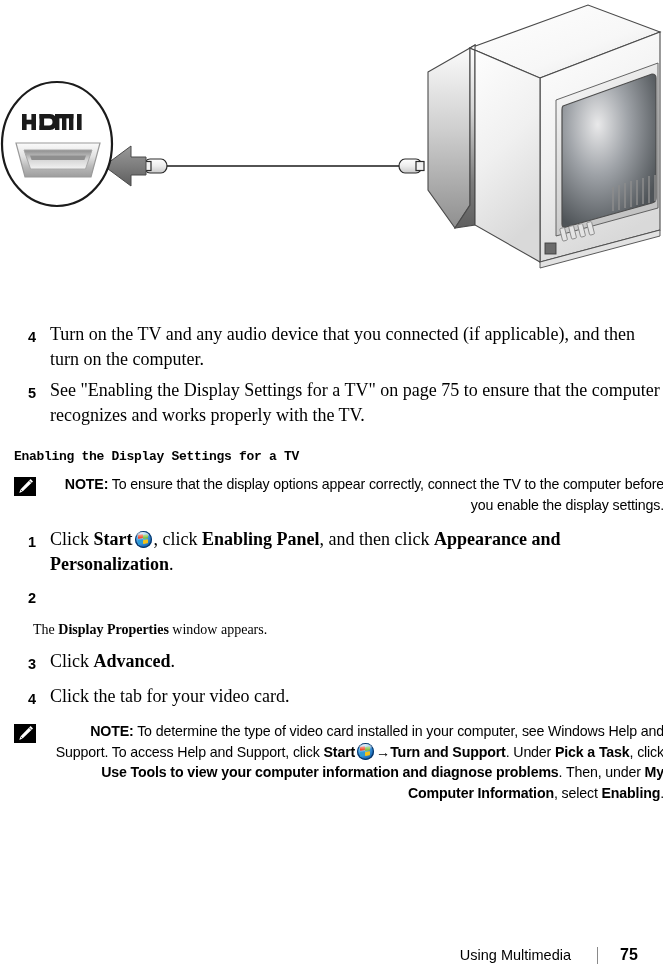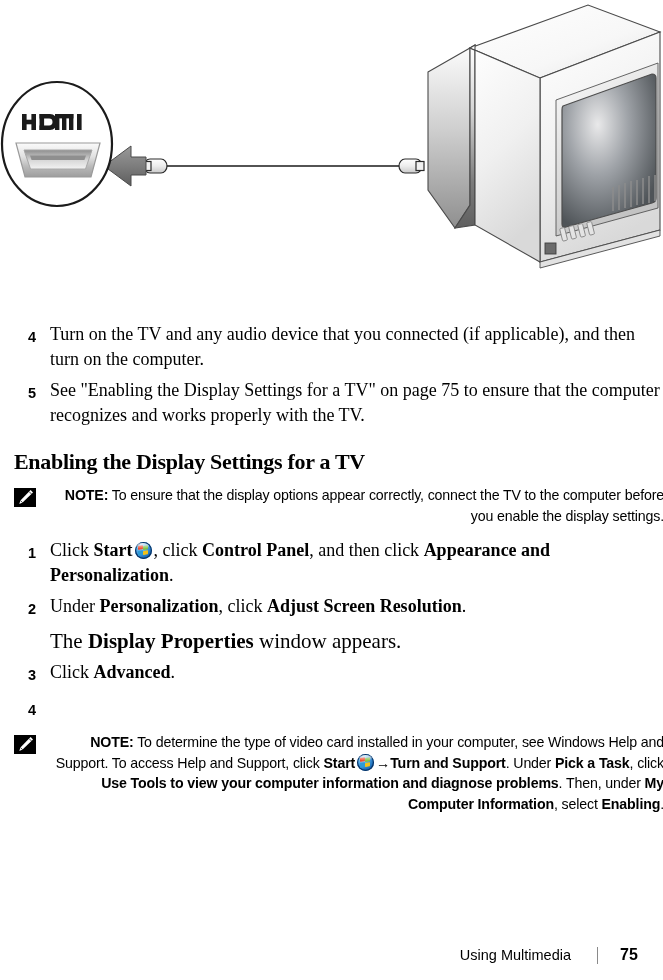--- a/index.html
+++ b/index.html
@@ -53,32 +53,32 @@
     padding-left: 14px;
     font-family: "Liberation Serif", serif;
     font-size: 18px;
     line-height: 24.5px;
   }
   .step-body b, .step-body strong {
     font-weight: bold;
   }
 
   .sub-para {
-    margin-left: 36px;
+    margin-left: 19px;
     font-family: "Liberation Serif", serif;
-    font-size: 21px;
+    font-size: 14px;
     line-height: 24.5px;
     margin-top: 6px;
     margin-bottom: 7px;
   }
 
   h2.section-heading {
-    font-family: Liberation Serif, serif;
-    font-weight: bold;
-    font-size: 22px;
+    font-family: Liberation Mono, monospace;
+    font-weight: bold;
+    font-size: 13px;
     letter-spacing: -0.3px;
     margin: 22px 0 8px 0;
     padding: 0;
     color: #000;
   }
 
   
   .note {
     display: flex;
     align-items: flex-start;
@@ -358,37 +358,37 @@
     </div>
   </div>
 
   <div class="step">
     <div class="step-num">1</div>
     <div class="step-body">Click <b>Start</b><span class="winorb"><span class="flag">
             <span class="q q1"></span>
             <span class="q q2"></span>
             <span class="q q3"></span>
             <span class="q q4"></span>
-          </span><span class="gloss"></span></span>, click <b>Control Panel</b>, and then click <b>Appearance and Personalization</b>.</div>
+          </span><span class="gloss"></span></span>, click <b>Enabling Panel</b>, and then click <b>Appearance and Personalization</b>.</div>
   </div>
 
   <div class="step">
     <div class="step-num">2</div>
-    <div class="step-body">Under <b>Personalization</b>, click <b>Adjust Screen Resolution</b>.</div>
   </div>
 
   <div class="sub-para">The <b>Display Properties</b> window appears.</div>
 
   <div class="step">
     <div class="step-num">3</div>
     <div class="step-body">Click <b>Advanced</b>.</div>
   </div>
 
   <div class="step">
     <div class="step-num">4</div>
+    <div class="step-body">Click the tab for your video card.</div>
   </div>
 
   <div class="note">
     <div class="note-icon">
       <svg width="22" height="19" viewBox="0 0 22 19" xmlns="http://www.w3.org/2000/svg">
         <rect x="0" y="0" width="22" height="19" fill="#000000"></rect>
         <g fill="#ffffff">
           <path d="M16.6 2.1 L19.0 4.6 L8.6 14.6 L5.3 15.9 L6.4 12.5 Z"></path>
         </g>
         <g stroke="#000000" stroke-width="0.7" fill="none">

